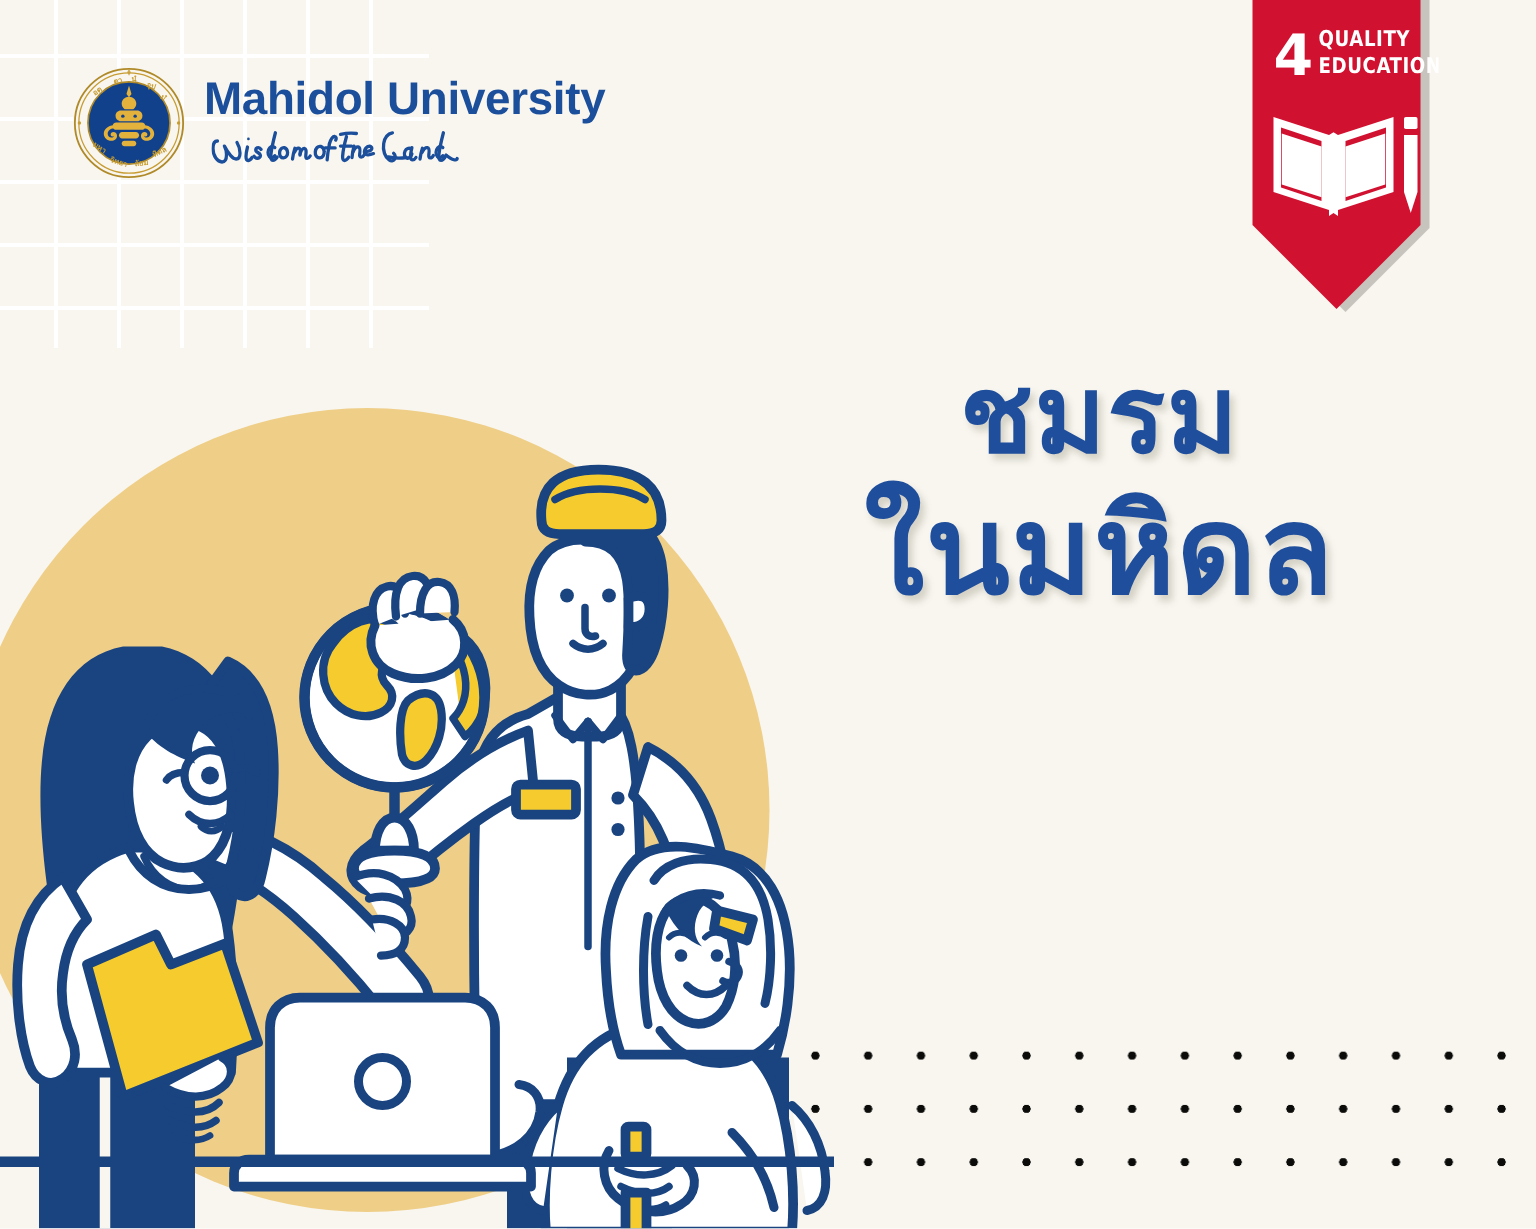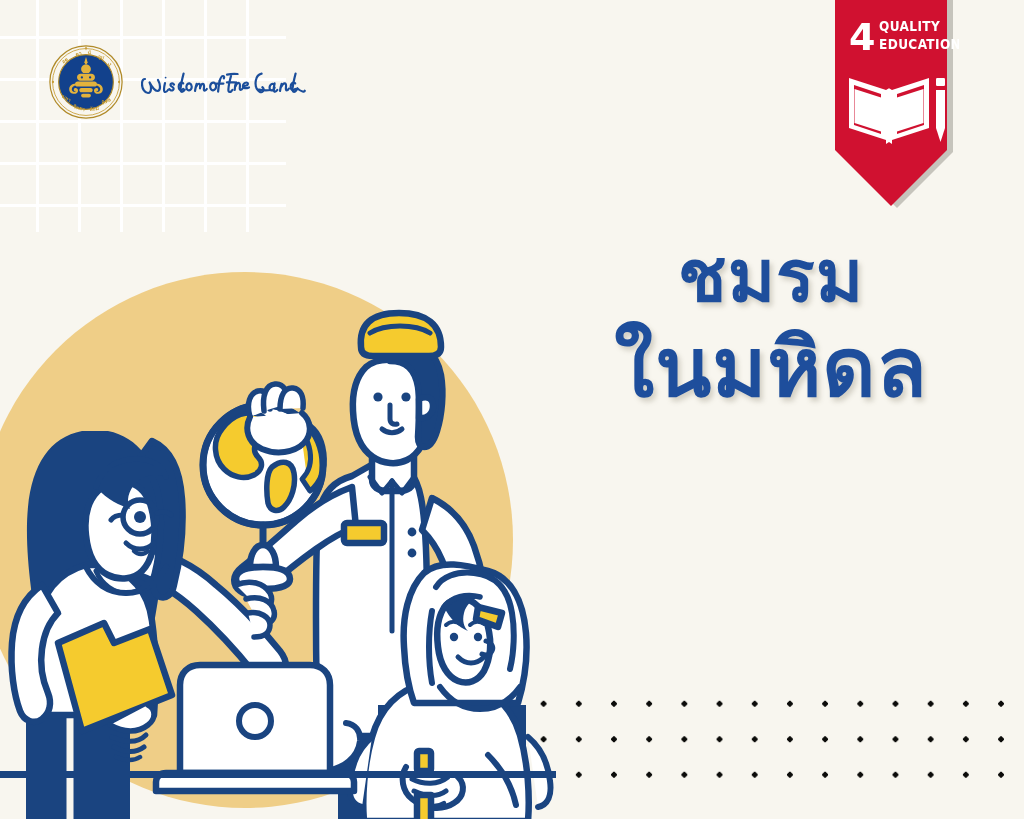--- a/index.html
+++ b/index.html
@@ -70,21 +70,21 @@
     position: absolute;
     left: 829px; top: 0;
     width: 130px; height: 210px;
     z-index: 6;
   }
   #sdg-badge svg { display: block; }
 
   
   #headline {
     position: absolute;
-    left: 556px; top: 238px;
+    left: 518px; top: 238px;
     width: 430px;
     text-align: center;
     z-index: 5;
   }
   #headline .hl-line {
     font-family: "DejaVu Sans", sans-serif;
     font-weight: bold;
     color: #1E4E9C;
     line-height: 1.08;
     letter-spacing: 1px;
@@ -149,20 +149,21 @@
         <path d="M44 58 h12 c1.6 0 2.8 1.2 2.8 2.8 0 1.6 -1.2 2.8 -2.8 2.8 h-12 c-1.6 0 -2.8 -1.2 -2.8 -2.8 0 -1.6 1.2 -2.8 2.8 -2.8z"></path>
         <path d="M46 65.5 h8 c1.4 0 2.4 1 2.4 2.4 0 1.4 -1 2.4 -2.4 2.4 h-8 c-1.4 0 -2.4 -1 -2.4 -2.4 0 -1.4 1 -2.4 2.4 -2.4z"></path>
       </g>
       <g fill="#12418C">
         <circle cx="44.6" cy="44" r="1.5"></circle>
         <circle cx="55.4" cy="44" r="1.5"></circle>
       </g>
     </svg>
 
     <div id="wordmark-block">
+      <div id="wordmark">Mahidol University</div>
       <svg id="tagline-svg" width="196" height="30" viewBox="0 0 196 30">
         <title>Wisdom of the Land</title>
         <g fill="none" stroke="#1B4E9B" stroke-width="2.2" stroke-linecap="round" stroke-linejoin="round">
 
           <path d="M4 9 c-2 0 -3 2 -3 5 0 5 3 9 6 9 2 0 3 -2 3 -5 0 -2 -0.6 -4 -1.4 -5.6 1.2 2.4 2.6 4.6 4.2 6.4 1.4 1.6 2.6 2.2 3.6 2.2 1.8 0 2.6 -1.6 2.6 -4 0 -2.4 -0.8 -5 -2 -7"></path>
 
           <path d="M24 13 c-0.6 2.4 -1 4.6 -1 6.4 0 1.6 0.4 2.6 1.4 2.6 1 0 1.8 -0.8 2.6 -2"></path>
           <circle cx="24.6" cy="7.6" r="0.9" fill="#1B4E9B" stroke="none"></circle>
 
           <path d="M33 14.6 c-0.6 -1 -1.6 -1.4 -2.6 -1 -1.2 0.5 -1.2 1.9 -0.2 2.6 1 0.7 2.2 1.1 2.4 2.3 0.2 1.3 -1.2 2.3 -2.6 1.9 -0.8 -0.2 -1.3 -0.7 -1.6 -1.3"></path>

